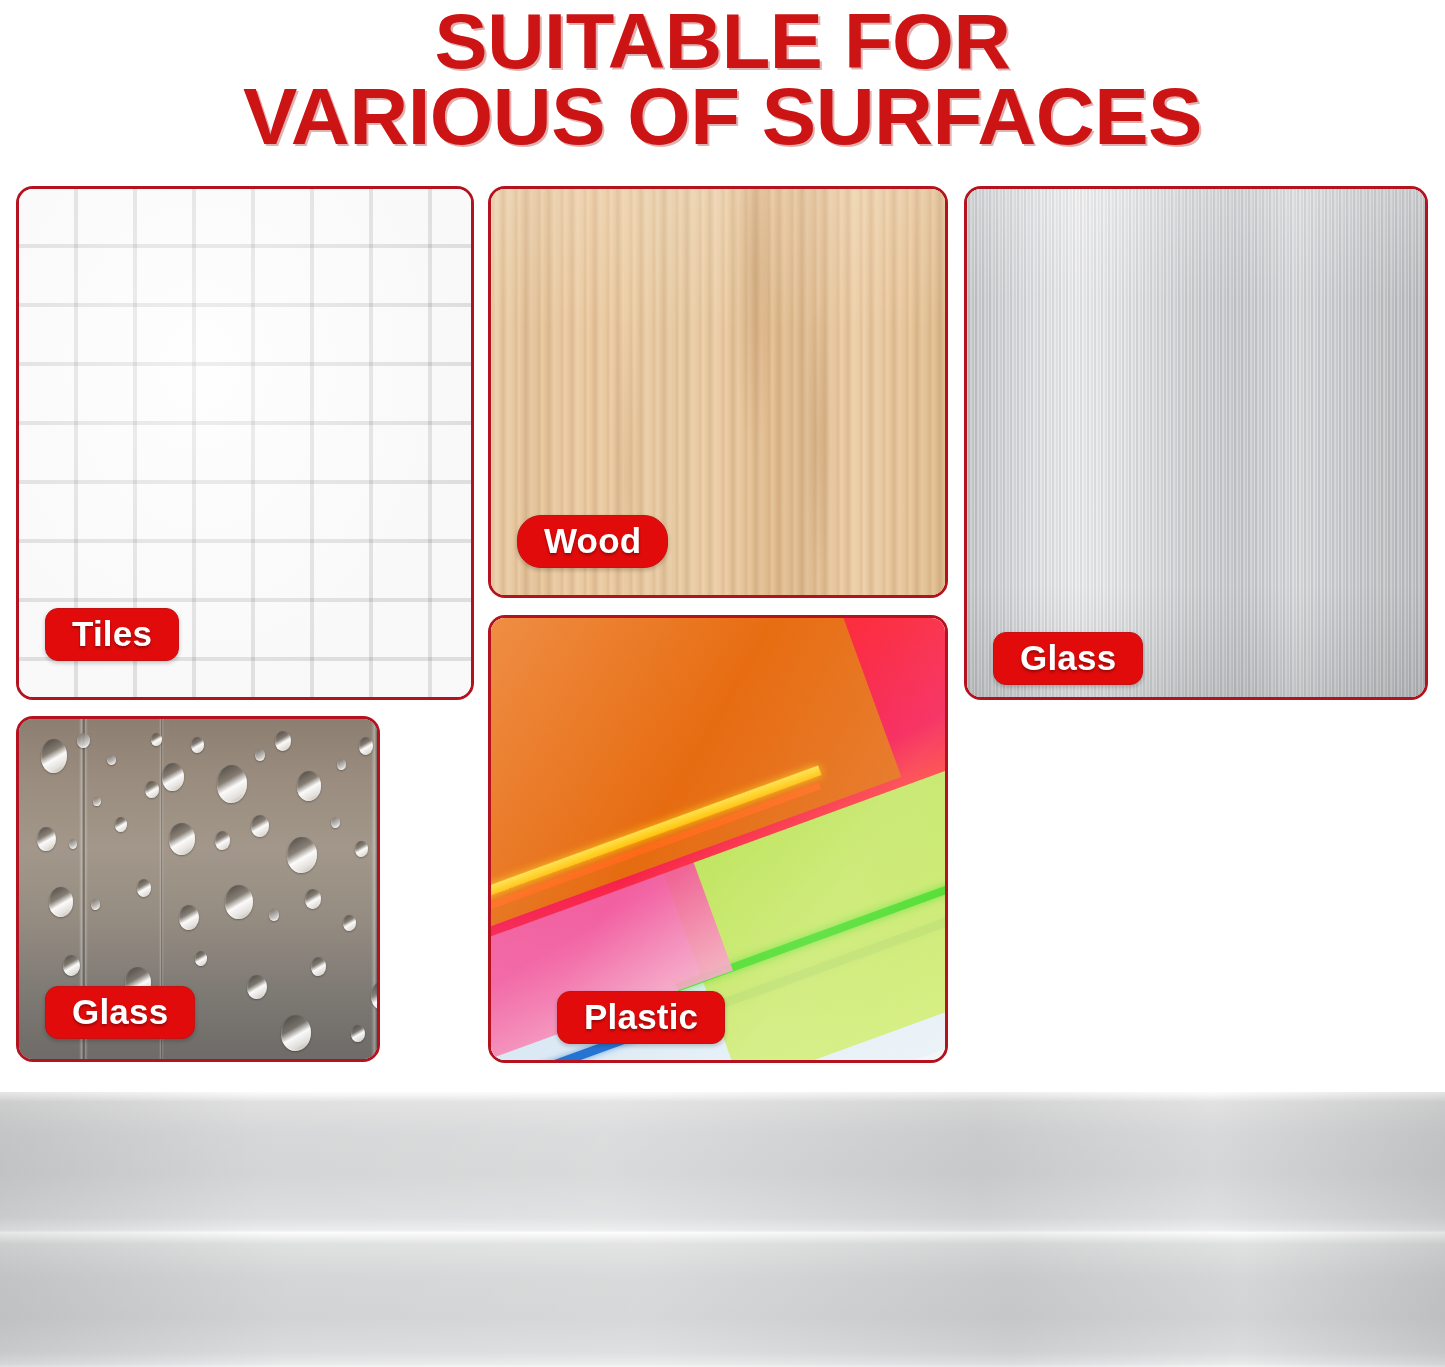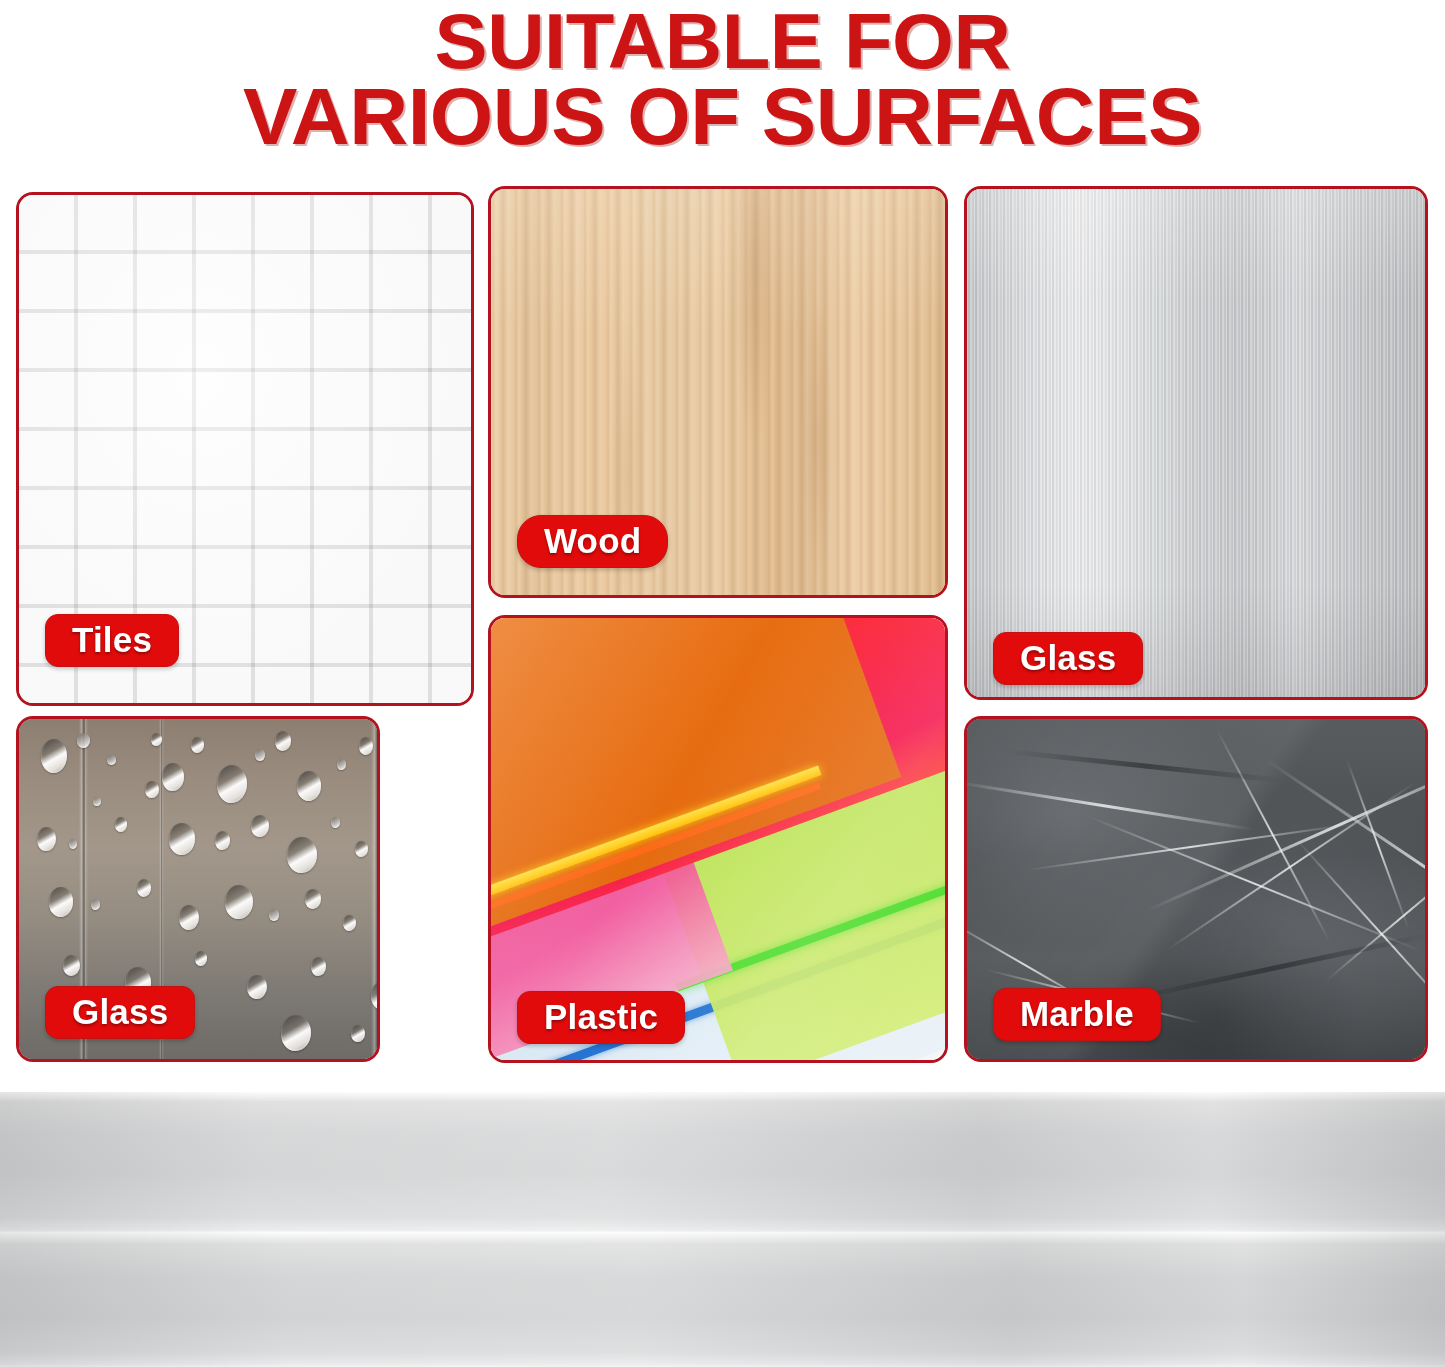--- a/index.html
+++ b/index.html
@@ -192,21 +192,21 @@
 </head>
 <body>
 
 <div class="headline">
   <span class="ln ln1">SUITABLE FOR</span>
   <span class="ln ln2">VARIOUS OF SURFACES</span>
 </div>
 
 <div class="grid">
 
-  <div class="card" style="left:16px;top:192px;width:458px;height:514px;">
+  <div class="card" style="left:16px;top:186px;width:458px;height:514px;">
     <div class="surface tex-tiles"></div>
     <div class="badge" style="bottom:36px;">Tiles</div>
   </div>
 
   <div class="card" style="left:488px;top:186px;width:460px;height:412px;">
     <div class="surface tex-wood"></div>
     <div class="badge" style="bottom:27px;border-radius:24px;">Wood</div>
   </div>
 
   <div class="card" style="left:964px;top:186px;width:464px;height:514px;">
@@ -304,39 +304,20 @@
       <div class="pl" style="left:-42%;top:54%;width:118%;height:10px;
            background:linear-gradient(to bottom,#ffe24a,#ffc20a);
            transform:rotate(-20deg);box-shadow:0 0 10px rgba(255,210,20,.85);"></div>
       <div class="pl" style="left:-42%;top:58%;width:118%;height:7px;
            background:#ff6a1a;transform:rotate(-20deg);opacity:.9;"></div>
 
       <div class="pl" style="inset:0;left:0;top:0;width:100%;height:100%;
            background:linear-gradient(120deg,rgba(255,255,255,.20),rgba(255,255,255,0) 40%,
                       rgba(255,255,255,.14) 72%,rgba(255,255,255,0) 100%);"></div>
     </div>
-    <div class="badge" style="bottom:16px;">Plastic</div>
-  </div>
-
-  <div class="card" style="left:964px;top:716px;width:464px;height:346px;">
-    <div class="surface tex-marble">
-      <div class="vein" style="left:-10px;top:62px;width:300px;height:3px;transform:rotate(9deg);"></div>
-      <div class="vein" style="left:120px;top:96px;width:360px;height:2px;transform:rotate(22deg);"></div>
-      <div class="vein" style="left:250px;top:10px;width:240px;height:2px;transform:rotate(62deg);"></div>
-      <div class="vein" style="left:300px;top:40px;width:420px;height:3px;transform:rotate(34deg);"></div>
-      <div class="vein" style="left:60px;top:150px;width:330px;height:2px;transform:rotate(-8deg);"></div>
-      <div class="vein" style="left:180px;top:190px;width:420px;height:3px;transform:rotate(-24deg);"></div>
-      <div class="vein" style="left:200px;top:230px;width:300px;height:2px;transform:rotate(-34deg);"></div>
-      <div class="vein" style="left:330px;top:120px;width:260px;height:2px;transform:rotate(48deg);"></div>
-      <div class="vein" style="left:20px;top:250px;width:220px;height:2px;transform:rotate(14deg);"></div>
-      <div class="vein" style="left:360px;top:260px;width:200px;height:2px;transform:rotate(-40deg);"></div>
-      <div class="vein d" style="left:40px;top:30px;width:280px;height:5px;transform:rotate(6deg);"></div>
-      <div class="vein d" style="left:150px;top:280px;width:320px;height:5px;transform:rotate(-12deg);"></div>
-      <div class="vein" style="left:-20px;top:200px;width:180px;height:2px;transform:rotate(30deg);"></div>
-      <div class="vein" style="left:380px;top:40px;width:180px;height:2px;transform:rotate(70deg);"></div>
-    </div>
-    <div class="badge" style="bottom:18px;">Marble</div>
-  </div>
+    <div class="badge" style="bottom:16px;margin-left:40px;">Plastic</div>
+  </div>
+
 
 </div>
 
 <div class="shelf shelf-top"></div>
 <div class="shelf shelf-bot"></div>
 
 </body></html>

